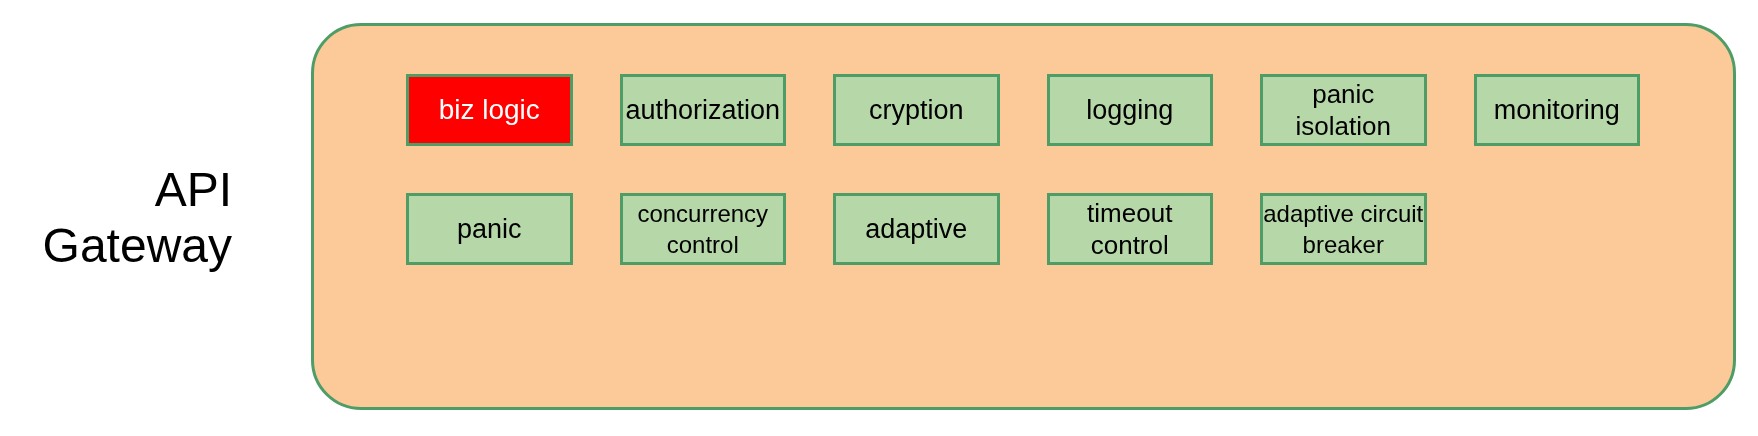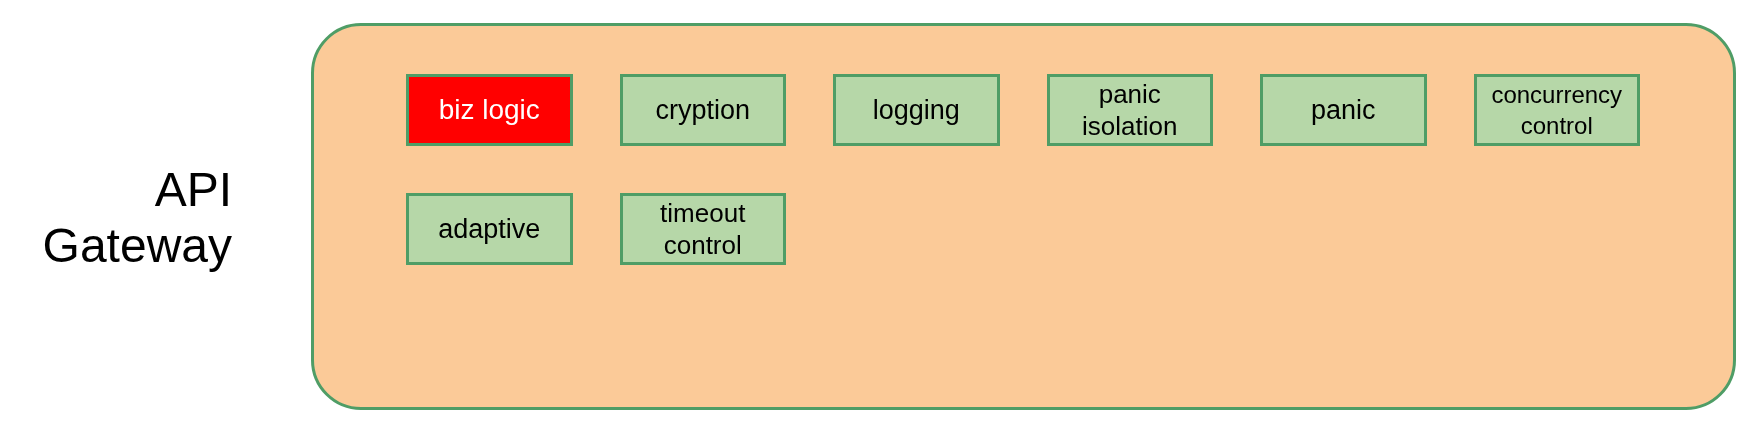--- a/index.html
+++ b/index.html
@@ -75,24 +75,28 @@
 <body>
 
 <div class="stage">
 
   <div class="gateway-label">API
 Gateway</div>
 
   <div class="gateway-container">
     <div class="module-grid">
         <div class="box highlight">biz logic</div>
+        <div class="box">authorization</div>
         <div class="box">cryption</div>
         <div class="box">logging</div>
         <div class="box  md">panic isolation</div>
+        <div class="box">monitoring</div>
         <div class="box">panic</div>
         <div class="box  sm">concurrency
 control</div>
         <div class="box">adaptive</div>
         <div class="box  md">timeout control</div>
+        <div class="box  sm">adaptive circuit
+breaker</div>
       </div>
   </div>
 
 </div>
 
 </body></html>

